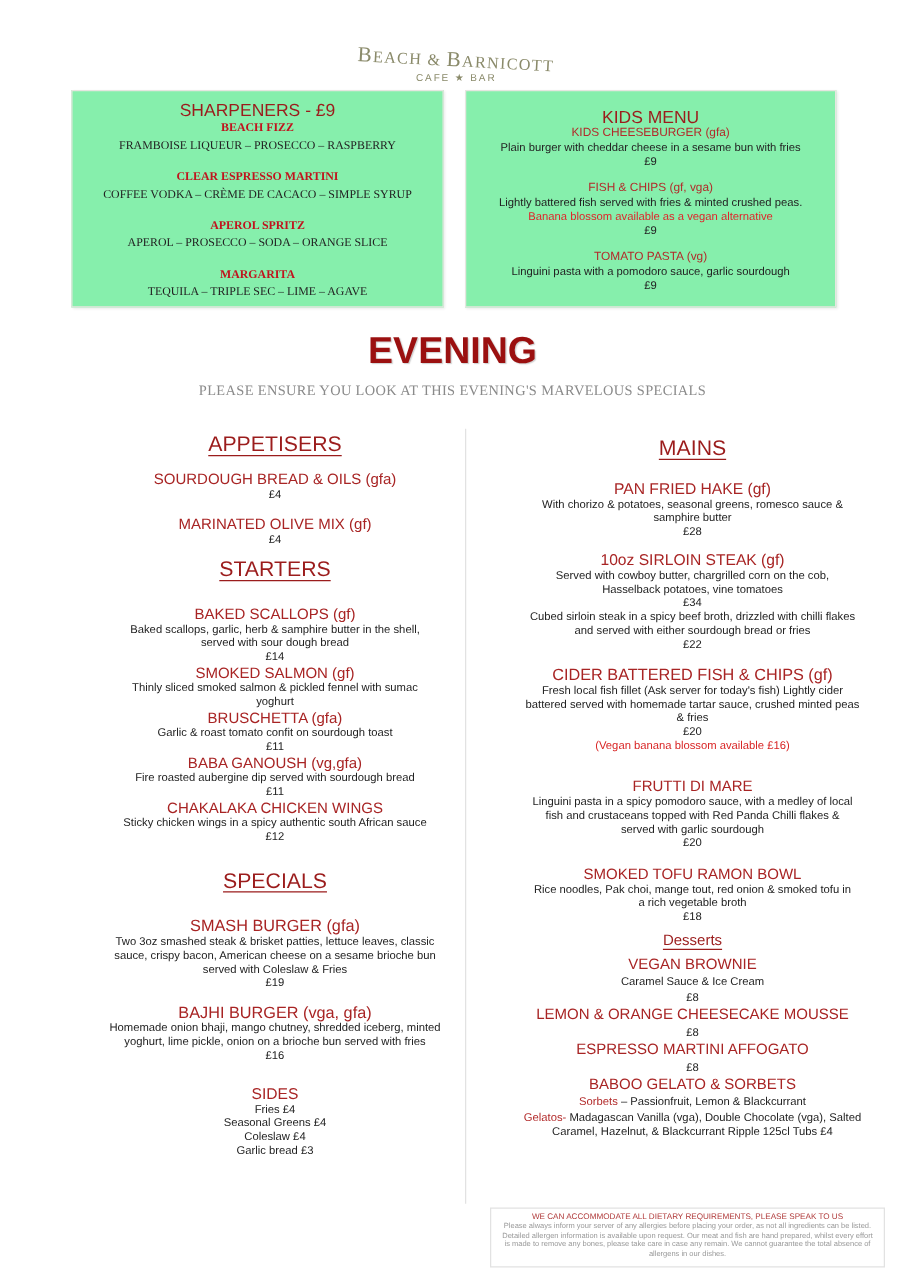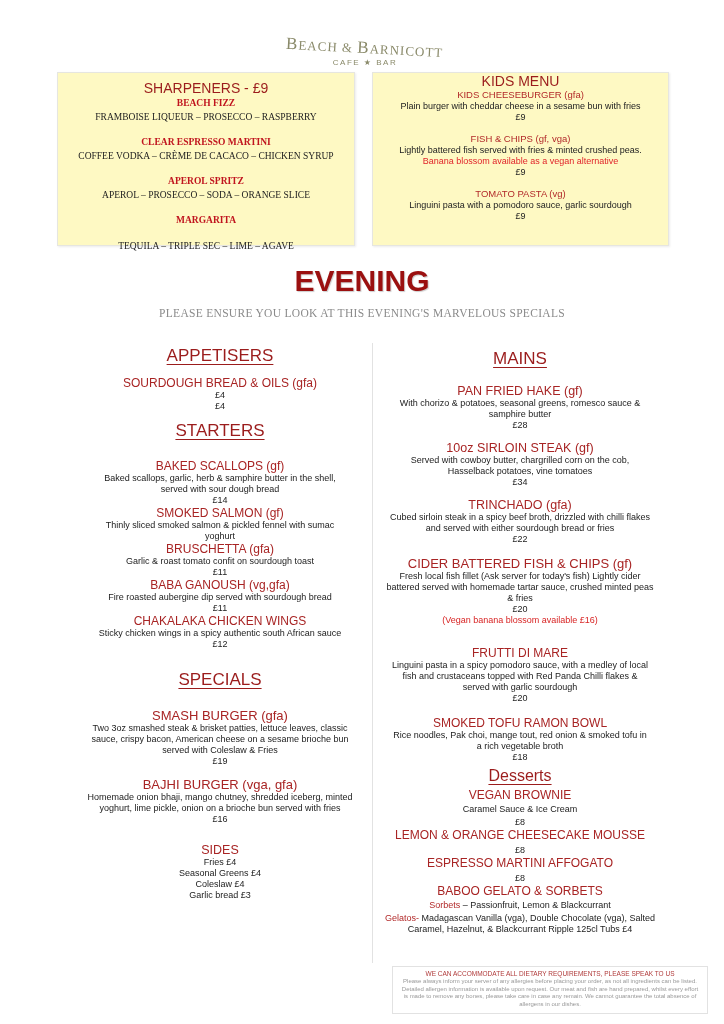--- a/index.html
+++ b/index.html
@@ -7,38 +7,38 @@
   .abs { position:absolute; }
   .center { text-align:center; }
 
   
   #logo { left:280px; top:38px; width:170px; height:36px; text-align:center; color:#8a8a6a; }
   #logo .brand { font-family:"Liberation Serif", serif; font-size:13px; letter-spacing:1px; transform:rotate(3deg); display:inline-block; }
   #logo .brand .cap { font-size:17px; }
   #logo .sub { font-family:"Liberation Sans", sans-serif; font-size:8px; letter-spacing:1.5px; margin-top:0px; }
 
   
-  .box { background:#fef9c3; border:1px solid #e6e6e0; box-shadow:1px 1px 2px rgba(0,0,0,0.08); }
+  .box { background:#86efac; border:1px solid #e6e6e0; box-shadow:1px 1px 2px rgba(0,0,0,0.08); }
   #sharp-box { left:57px; top:72px; width:296px; height:172px; }
   #kids-box  { left:372px; top:72px; width:295px; height:172px; }
   .box-title { font-family:"Liberation Sans", sans-serif; color:#9b1c1c; font-size:14px; line-height:16px; }
   .serif-red { font-family:"Liberation Serif", serif; color:#c0141e; font-size:9.5px; font-weight:bold; line-height:12px; }
   .serif-blk { font-family:"Liberation Serif", serif; color:#222; font-size:9.5px; line-height:12px; }
   .k-name { color:#b22a2a; font-size:9.5px; line-height:12px; }
   .k-desc { color:#222; font-size:9px; line-height:11px; }
   .k-alt { color:#e0242a; font-size:9px; line-height:11px; }
 
   #evening-title { left:0; width:724px; top:264px; font-family:"Liberation Sans", sans-serif; font-weight:bold; font-size:30px; color:#9b1010; text-shadow:1px 1px 1px rgba(0,0,0,0.2); letter-spacing:0px; }
   #evening-sub { left:0; width:724px; top:307px; font-family:"Liberation Serif", serif; font-size:11.5px; color:#8a8a8a; letter-spacing:0.3px; }
 
   #divider { left:372px; top:343px; width:1px; height:620px; background:#e2e2e2; }
 
   .col { width:300px; text-align:center; }
   #left-col { left:70px; }
-  #right-col { left:370px; }
+  #right-col { left:404px; }
 
   .sec-title { color:#9b1c1c; font-size:17px; text-decoration:underline; text-underline-offset:3px; text-decoration-thickness:1px; line-height:20px; }
   .item-name { color:#a82424; font-size:12px; line-height:14px; }
   .item-desc { color:#222; font-size:9px; line-height:11px; }
   .item-price { color:#222; font-size:9px; line-height:11px; }
   .item-alt { color:#d82424; font-size:9px; line-height:11px; }
   .red-lab { color:#b22a2a; }
 
   #notice { left:392px; top:966px; width:316px; height:48px; border:1px solid #e2e2e2; text-align:center; padding-top:3px; box-sizing:border-box; }
   #notice .n-title { color:#b03a3a; font-size:6.5px; line-height:8px; }
@@ -50,29 +50,29 @@
 <div id="logo" class="abs">
   <div class="brand"><span class="cap">B</span><span>EACH &amp; </span><span class="cap">B</span><span>ARNICOTT</span></div>
   <div class="sub">CAFE ★ BAR</div>
 </div>
 
 <div id="sharp-box" class="abs box center">
   <div class="box-title" style="margin-top:7px;">SHARPENERS - £9</div>
   <div class="serif-red" style="margin-top:1px;">BEACH FIZZ</div>
   <div class="serif-blk" style="margin-top:2px;">FRAMBOISE LIQUEUR – PROSECCO – RASPBERRY</div>
   <div class="serif-red" style="margin-top:13px;">CLEAR ESPRESSO MARTINI</div>
-  <div class="serif-blk" style="margin-top:2px;">COFFEE VODKA – CRÈME DE CACACO – CHICKEN SYRUP</div>
+  <div class="serif-blk" style="margin-top:2px;">COFFEE VODKA – CRÈME DE CACACO – SIMPLE SYRUP</div>
   <div class="serif-red" style="margin-top:13px;">APEROL SPRITZ</div>
   <div class="serif-blk" style="margin-top:2px;">APEROL – PROSECCO – SODA – ORANGE SLICE</div>
   <div class="serif-red" style="margin-top:13px;">MARGARITA</div>
-  <div class="serif-blk" style="margin-top:14px;">TEQUILA – TRIPLE SEC – LIME – AGAVE</div>
+  <div class="serif-blk" style="margin-top:2px;">TEQUILA – TRIPLE SEC – LIME – AGAVE</div>
 </div>
 
 <div id="kids-box" class="abs box center">
-  <div class="box-title" style="margin-top:0;">KIDS MENU</div>
+  <div class="box-title" style="margin-top:12px;">KIDS MENU</div>
   <div class="k-name">KIDS CHEESEBURGER (gfa)</div>
   <div class="k-desc">Plain burger with cheddar cheese in a sesame bun with fries</div>
   <div class="k-desc">£9</div>
   <div class="k-name" style="margin-top:10px;">FISH &amp; CHIPS (gf, vga)</div>
   <div class="k-desc">Lightly battered fish served with fries &amp; minted crushed peas.</div>
   <div class="k-alt">Banana blossom available as a vegan alternative</div>
   <div class="k-desc">£9</div>
   <div class="k-name" style="margin-top:10px;">TOMATO PASTA (vg)</div>
   <div class="k-desc">Linguini pasta with a pomodoro sauce, garlic sourdough</div>
   <div class="k-desc">£9</div>
@@ -80,20 +80,21 @@
 
 <div id="evening-title" class="abs center">EVENING</div>
 <div id="evening-sub" class="abs center">PLEASE ENSURE YOU LOOK AT THIS EVENING'S MARVELOUS SPECIALS</div>
 
 <div id="divider" class="abs"></div>
 
 <div id="left-col" class="abs col" style="top:346px;">
   <div class="sec-title">APPETISERS</div>
   <div class="item-name" style="margin-top:10px;">SOURDOUGH BREAD &amp; OILS (gfa)</div>
   <div class="item-price">£4</div>
+  <div class="item-name" style="margin-top:11px;">MARINATED OLIVE MIX (gf)</div>
   <div class="item-price">£4</div>
 
   <div class="sec-title" style="margin-top:9px;">STARTERS</div>
   <div class="item-name" style="margin-top:18px;">BAKED SCALLOPS (gf)</div>
   <div class="item-desc" style="padding:0 20px;">Baked scallops, garlic, herb &amp; samphire butter in the shell, served with sour dough bread</div>
   <div class="item-price">£14</div>
   <div class="item-name">SMOKED SALMON (gf)</div>
   <div class="item-desc" style="padding:0 20px;">Thinly sliced smoked salmon &amp; pickled fennel with sumac yoghurt</div>
   <div class="item-name">BRUSCHETTA (gfa)</div>
   <div class="item-desc">Garlic &amp; roast tomato confit on sourdough toast</div>
@@ -121,35 +122,34 @@
 </div>
 
 <div id="right-col" class="abs col" style="top:349px;">
   <div class="sec-title">MAINS</div>
   <div class="item-name" style="margin-top:15px;font-size:12.5px;">PAN FRIED HAKE (gf)</div>
   <div class="item-desc" style="padding:0 10px;">With chorizo &amp; potatoes, seasonal greens, romesco sauce &amp; samphire butter</div>
   <div class="item-price">£28</div>
   <div class="item-name" style="margin-top:10px;font-size:12.5px;">10oz SIRLOIN STEAK (gf)</div>
   <div class="item-desc" style="padding:0 20px;">Served with cowboy butter, chargrilled corn on the cob, Hasselback potatoes, vine tomatoes</div>
   <div class="item-price">£34</div>
-  <div class="item-name" style="margin-top:10px;font-size:12.5px;">TRINCHADO (gfa)</div>
   <div class="item-desc" style="padding:0 18px;">Cubed sirloin steak in a spicy beef broth, drizzled with chilli flakes and served with either sourdough bread or fries</div>
   <div class="item-price">£22</div>
   <div class="item-name" style="margin-top:12px;font-size:13px;">CIDER BATTERED FISH &amp; CHIPS (gf)</div>
   <div class="item-desc" style="padding:0 16px;">Fresh local fish fillet (Ask server for today's fish) Lightly cider battered served with homemade tartar sauce, crushed minted peas &amp; fries</div>
   <div class="item-price">£20</div>
   <div class="item-alt">(Vegan banana blossom available £16)</div>
   <div class="item-name" style="margin-top:20px;">FRUTTI DI MARE</div>
   <div class="item-desc" style="padding:0 18px;">Linguini pasta in a spicy pomodoro sauce, with a medley of local fish and crustaceans topped with Red Panda Chilli flakes &amp; served with garlic sourdough</div>
   <div class="item-price">£20</div>
   <div class="item-name" style="margin-top:12px;">SMOKED TOFU RAMON BOWL</div>
   <div class="item-desc" style="padding:0 22px;">Rice noodles, Pak choi, mange tout, red onion &amp; smoked tofu in a rich vegetable broth</div>
   <div class="item-price">£18</div>
 
-  <div class="sec-title" style="margin-top:3px;font-size:16px;">Desserts</div>
+  <div class="sec-title" style="margin-top:3px;font-size:12px;">Desserts</div>
   <div class="item-name" style="margin-top:2px;">VEGAN BROWNIE</div>
   <div class="item-desc" style="margin-top:2px;">Caramel Sauce &amp; Ice Cream</div>
   <div class="item-price" style="margin-top:2px;">£8</div>
   <div class="item-name">LEMON &amp; ORANGE CHEESECAKE MOUSSE</div>
   <div class="item-price" style="margin-top:3px;">£8</div>
   <div class="item-name">ESPRESSO MARTINI AFFOGATO</div>
   <div class="item-price" style="margin-top:3px;">£8</div>
   <div class="item-name">BABOO GELATO &amp; SORBETS</div>
   <div class="item-desc" style="margin-top:2px;"><span class="red-lab">Sorbets</span><span> – Passionfruit, Lemon &amp; Blackcurrant</span></div>
   <div class="item-desc" style="margin-top:2px;padding:0 4px;"><span class="red-lab">Gelatos-</span><span> Madagascan Vanilla (vga), Double Chocolate (vga), Salted Caramel, Hazelnut, &amp; Blackcurrant Ripple 125cl Tubs £4</span></div>

